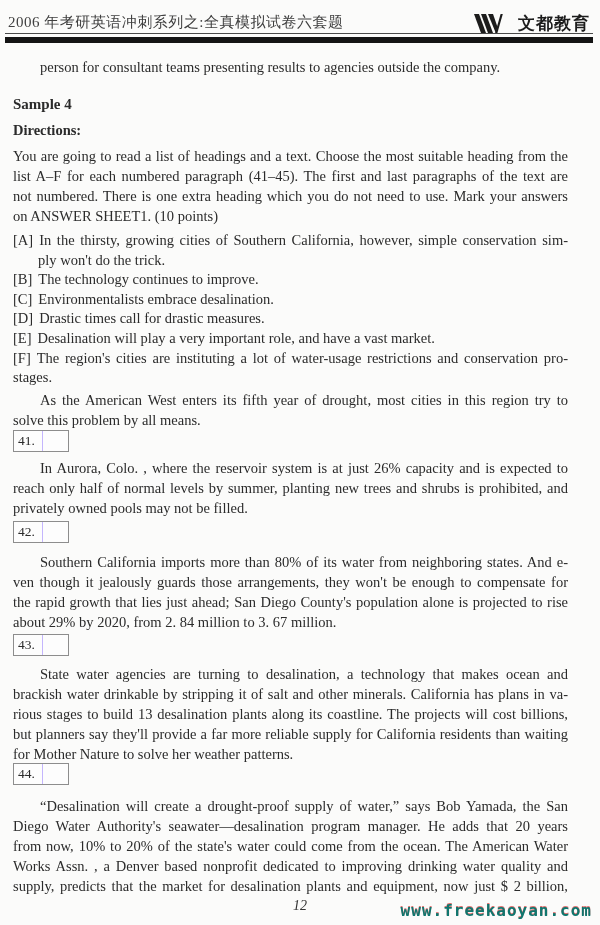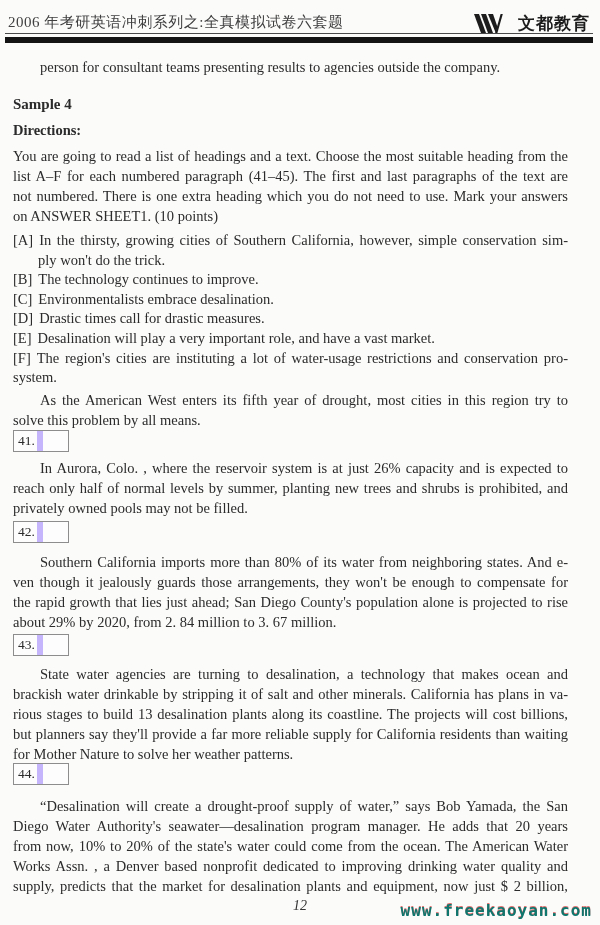--- a/index.html
+++ b/index.html
@@ -45,21 +45,21 @@
   .bold { font-weight:bold; }
   .h-sample { font-size:15px; }
   .oplabel { padding-right:6px; }
   .list .line { height:19.6px; line-height:19.6px; }
   
   .qbox {
     position:absolute; left:13px; width:56px; height:22px;
     border:1px solid #8d8d8d; display:flex; background:#fdfdfd;
   }
   .qbox .qnum {
-    width:29px; border-right:6px solid #c4b5fd;
+    width:29px; border-right:1px solid #c4b5fd;
     font-size:13.5px; line-height:20px; padding-left:4px;
     color:#2b2b2b;
   }
   .qbox .qempty { flex:1; }
   
   .pageno {
     position:absolute; left:0; right:0; top:898px;
     text-align:center; font-size:14px; color:#333;font-style:italic;
   }
   .watermark {
@@ -122,21 +122,21 @@
   </div>
   <div class="line last">
     <span class="oplabel">[D]</span><span>Drastic times call for drastic measures.</span>
   </div>
   <div class="line last">
     <span class="oplabel">[E]</span><span>Desalination will play a very important role, and have a vast market.</span>
   </div>
   <div class="line">
     <span class="oplabel">[F]</span><span>The region's cities are instituting a lot of water-usage restrictions and conservation pro-</span>
   </div>
-  <div class="line last">system.</div>
+  <div class="line last">stages.</div>
 </div>
 
 <div class="blk" style="top:390px">
   <div class="line ind27">As the American West enters its fifth year of drought, most cities in this region try to</div>
   <div class="line last">solve this problem by all means.</div>
 </div>
 
 <div class="qbox" style="top:430px">
   <span class="qnum">41.</span>
   <span class="qempty"></span>

